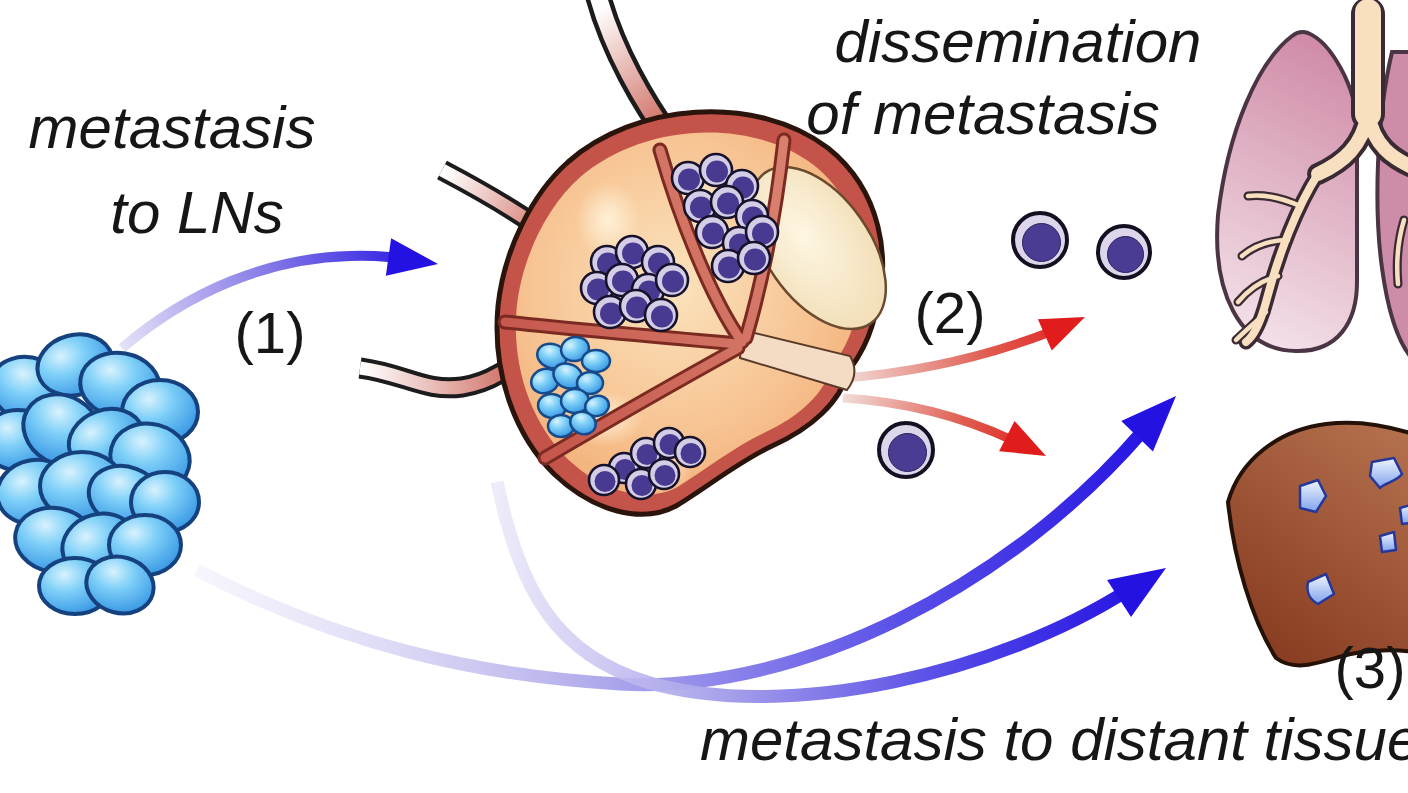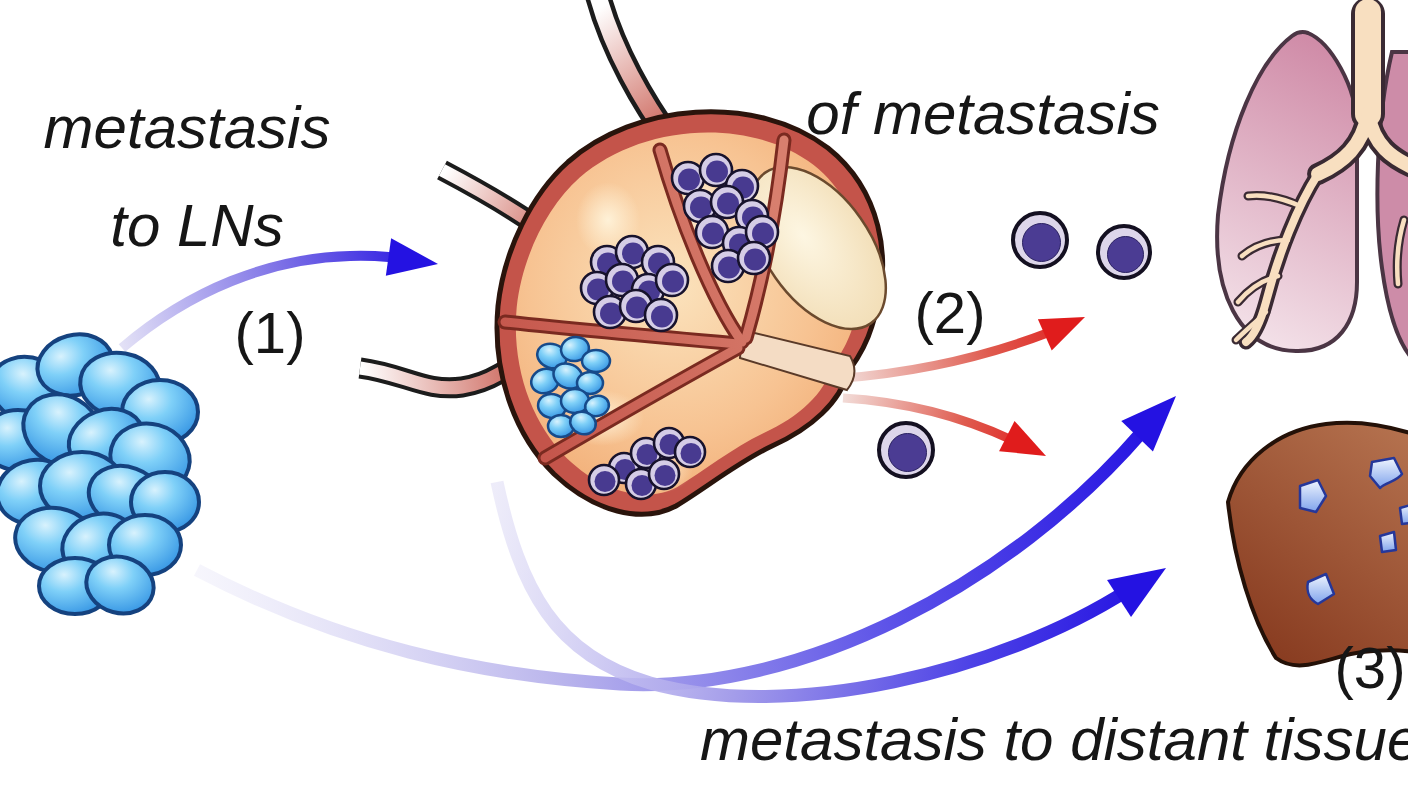--- a/index.html
+++ b/index.html
@@ -370,23 +370,24 @@
   <g transform="translate(1124,252)">
     <circle r="26" fill="#ddd6ea" stroke="#141021" stroke-width="4"></circle>
     <circle cx="1.5" cy="2.5" r="18" fill="#4b3c93" stroke="#2a2161" stroke-width="1"></circle>
   </g>
   <g transform="translate(906,450)">
     <circle r="27" fill="#ddd6ea" stroke="#141021" stroke-width="4"></circle>
     <circle cx="1.5" cy="2.5" r="19" fill="#4b3c93" stroke="#2a2161" stroke-width="1"></circle>
   </g>
 </svg>
 
-<div class="lbl word" style="left:187px;top:128px;">metastasis</div>
-<div class="lbl word" style="left:197px;top:213px;margin-top:13px;">to LNs</div>
+<div class="lbl word" style="left:172px;top:128px;">metastasis</div>
+<div class="lbl word" style="left:197px;top:213px;">to LNs</div>
 <div class="lbl num" style="left:270px;top:333px;">(1)</div>
 
+<div class="lbl word" style="left:1018px;top:42px;">dissemination</div>
 <div class="lbl word" style="left:983px;top:114px;">of metastasis</div>
 <div class="lbl num" style="left:950px;top:313px;">(2)</div>
 
 <div class="lbl num" style="left:1370px;top:668px;">(3)</div>
 <div class="lbl word caption-left" style="left:700px;top:740px;">metastasis to distant tissues</div>
 
 </div>
 
 </body></html>

